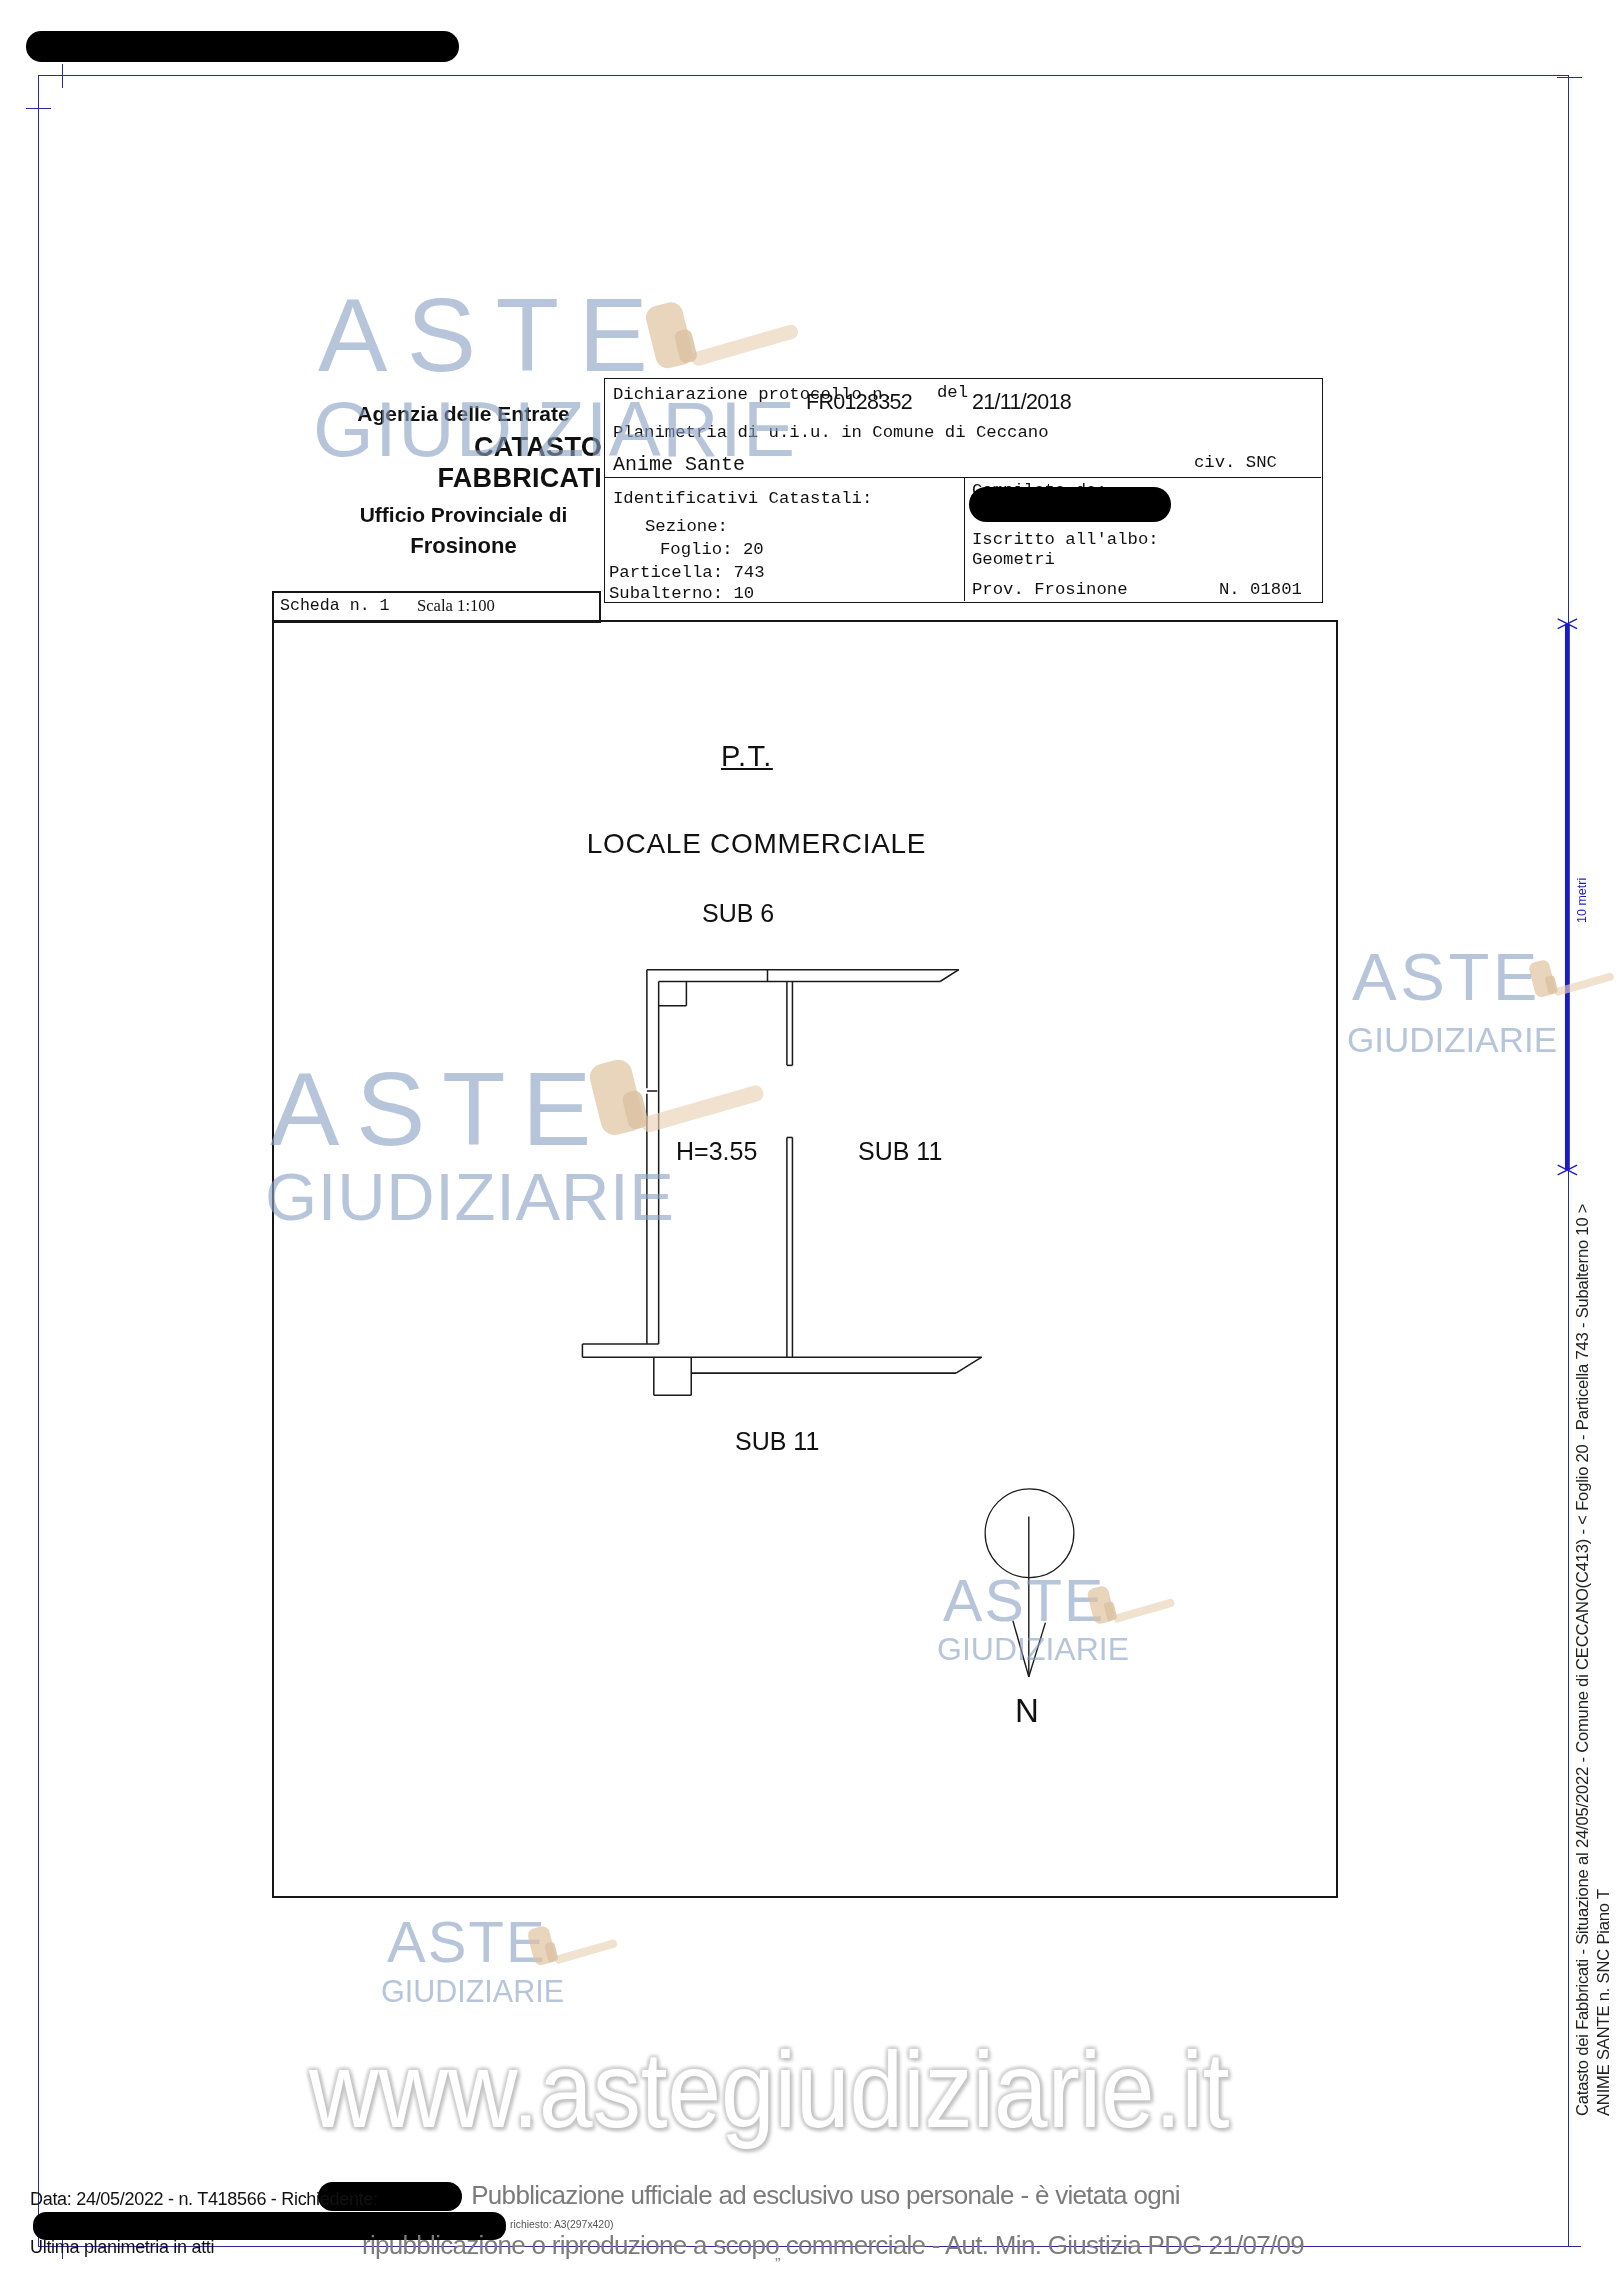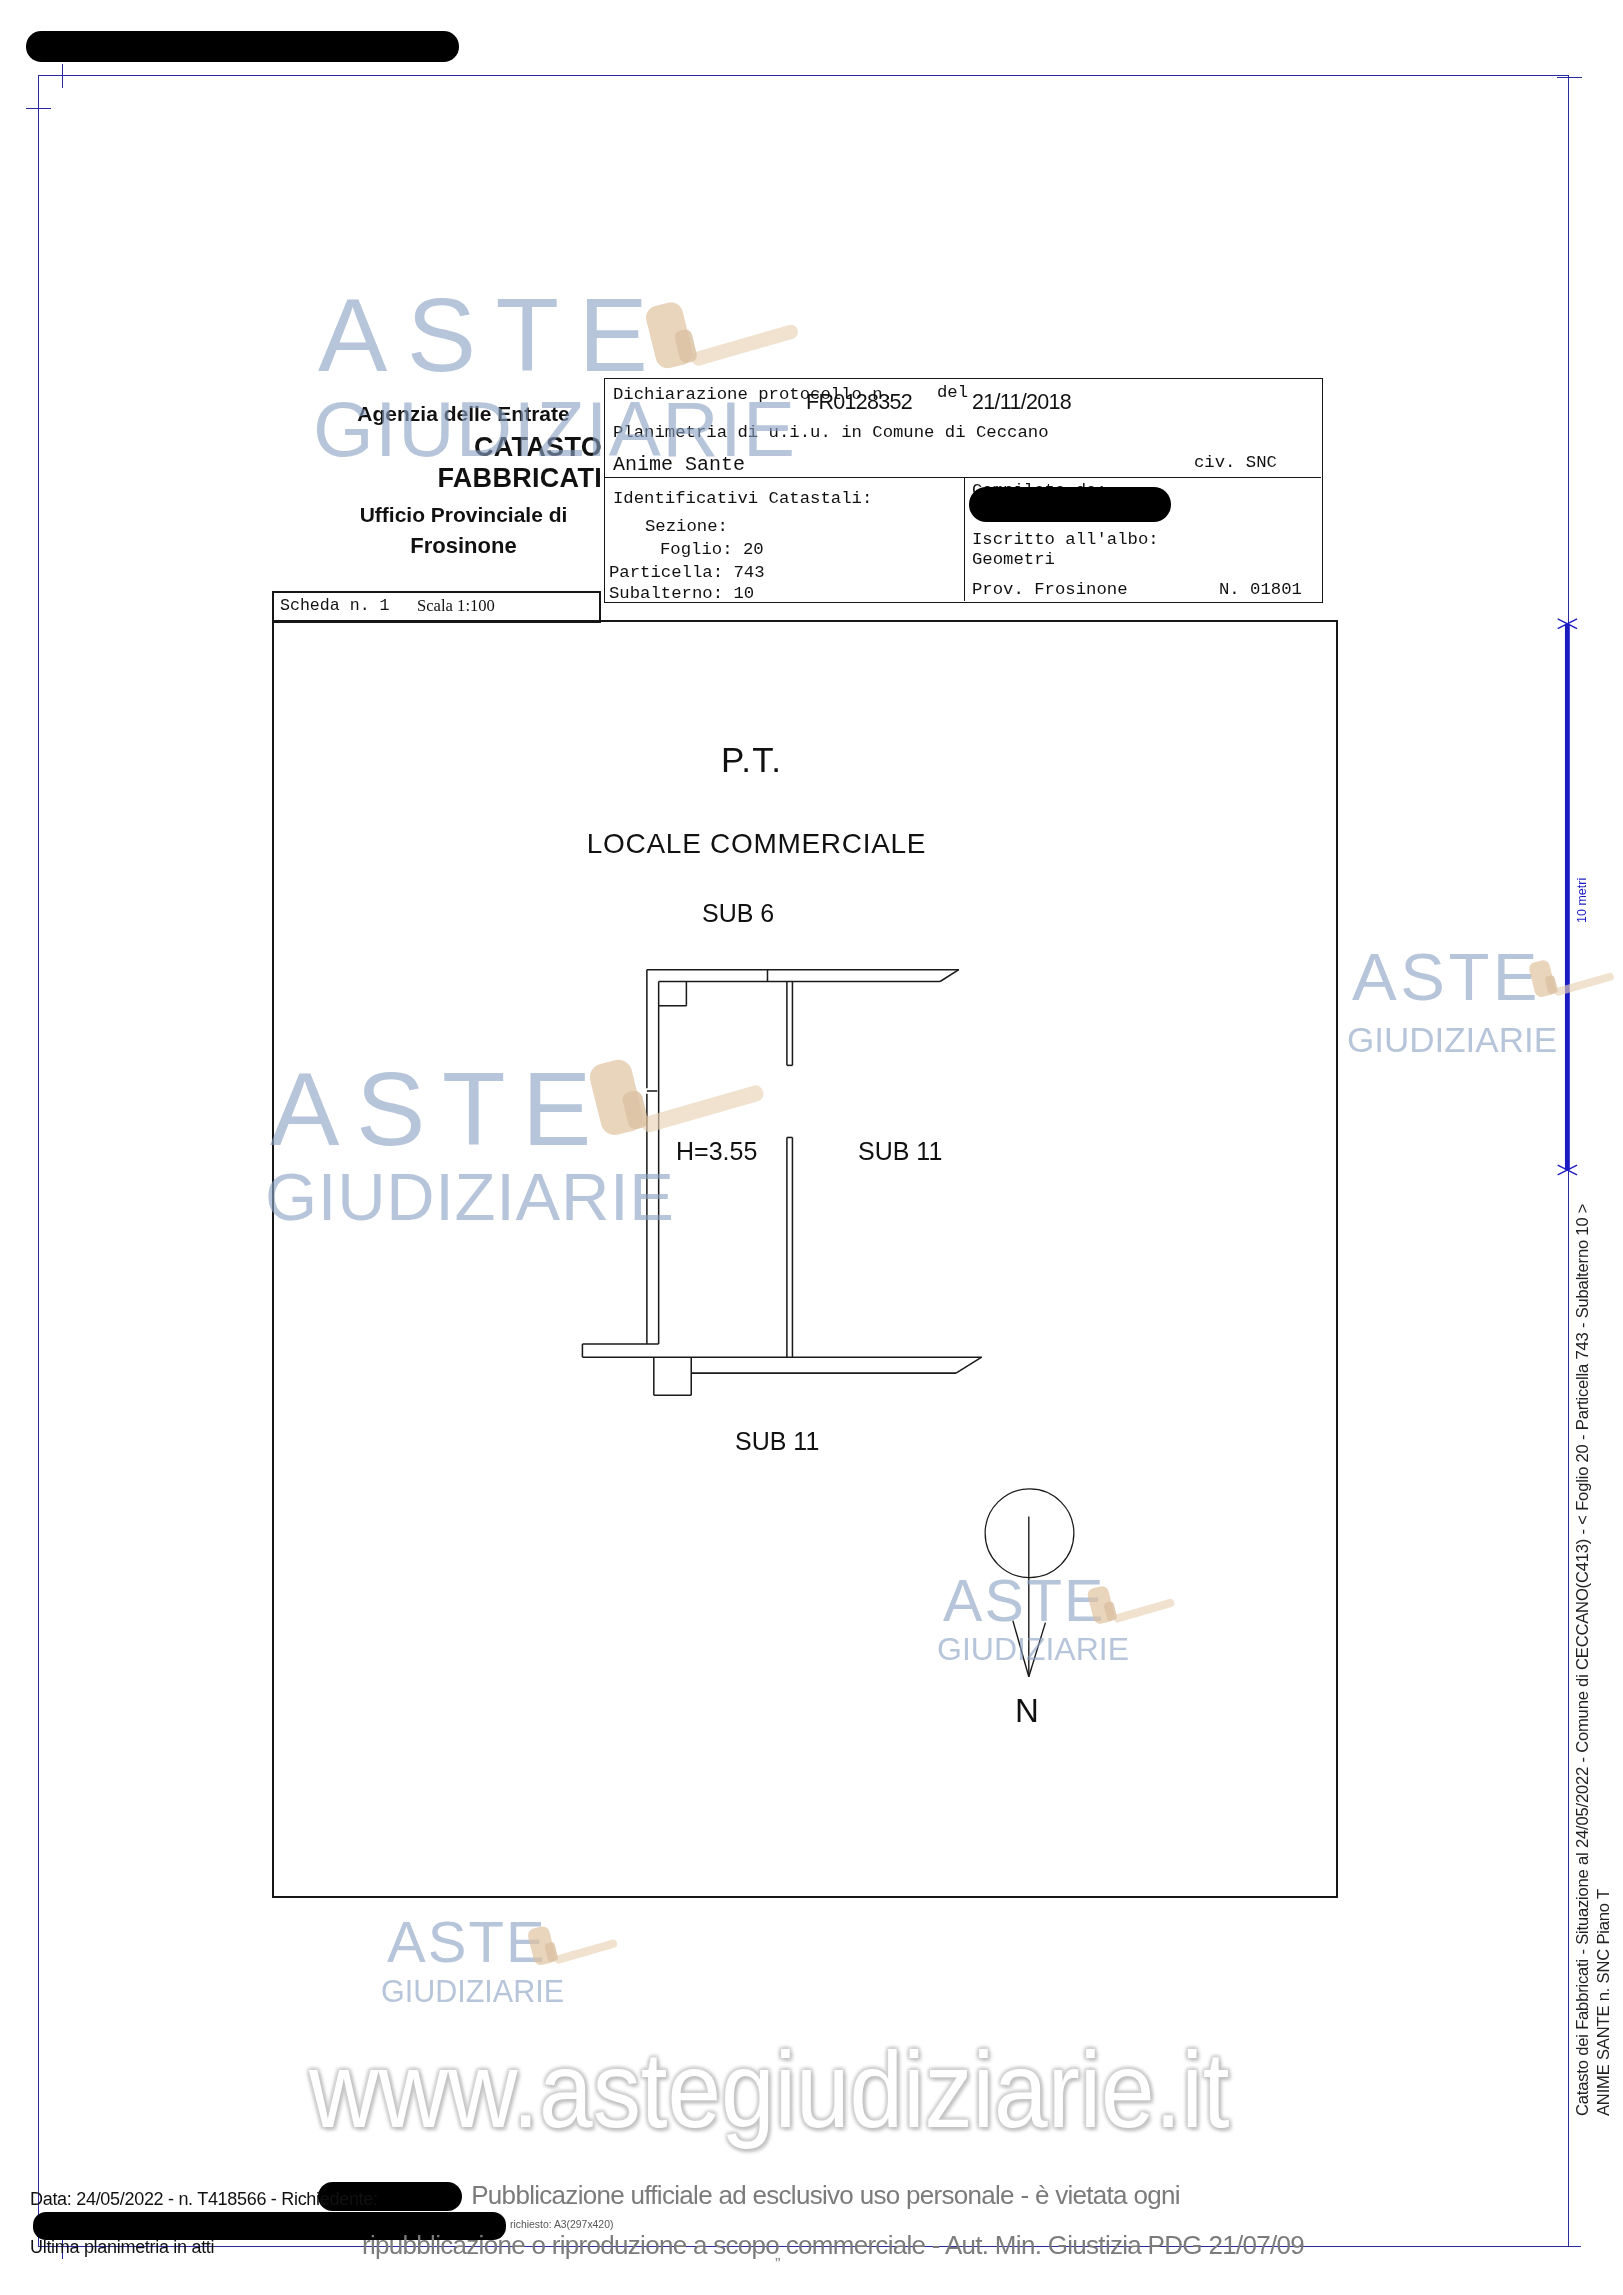--- a/index.html
+++ b/index.html
@@ -69,21 +69,21 @@
   <div class="lbl mono" style="left:972px;top:550px;font-size:17.3px;">Geometri</div>
   <div class="lbl mono" style="left:972px;top:580px;font-size:17.3px;">Prov. Frosinone</div>
   <div class="lbl mono" style="left:1219px;top:580px;font-size:17.3px;">N. 01801</div>
 
   <div class="blackbox" style="left:272px;top:591px;width:325px;height:28px;border-width:2.1px;"></div>
   <div class="lbl mono" style="left:280px;top:596px;font-size:16.6px;">Scheda n. 1</div>
   <div class="lbl mono" style="left:417px;top:596px;font-size:16.6px;font-family:Liberation Serif, serif;">Scala 1:100</div>
 
   <div class="blackbox" style="left:272px;top:620px;width:1062px;height:1274px;border-width:2.1px;"></div>
 
-  <div class="lbl sans" style="left:721px;top:740px;font-size:35px;letter-spacing:1.4px;">P.T.</div>
+  <div class="lbl sans" style="left:721px;top:740px;font-size:29px;letter-spacing:1.4px;text-decoration:underline;">P.T.</div>
   <div class="lbl sans" style="left:410px;top:796px;width:693px;text-align:center;font-size:28px;letter-spacing:0.7px;margin-top:32px;">LOCALE COMMERCIALE</div>
   <div class="lbl sans" style="left:702px;top:899px;font-size:25px;">SUB 6</div>
   <div class="lbl sans" style="left:676px;top:1137px;font-size:25px;">H=3.55</div>
   <div class="lbl sans" style="left:858px;top:1137px;font-size:25px;">SUB 11</div>
   <div class="lbl sans" style="left:735px;top:1427px;font-size:25px;">SUB 11</div>
   <div class="lbl sans" style="left:1005px;top:1692px;width:44px;text-align:center;font-size:33px;font-weight:500;">N</div>
 
   <svg class="overlay" width="1623" height="2295" viewBox="0 0 2341 3311">
     <g stroke="#1a1a1a" stroke-width="2.2" fill="none">
       <line x1="933" y1="1399" x2="1383" y2="1399"></line>

